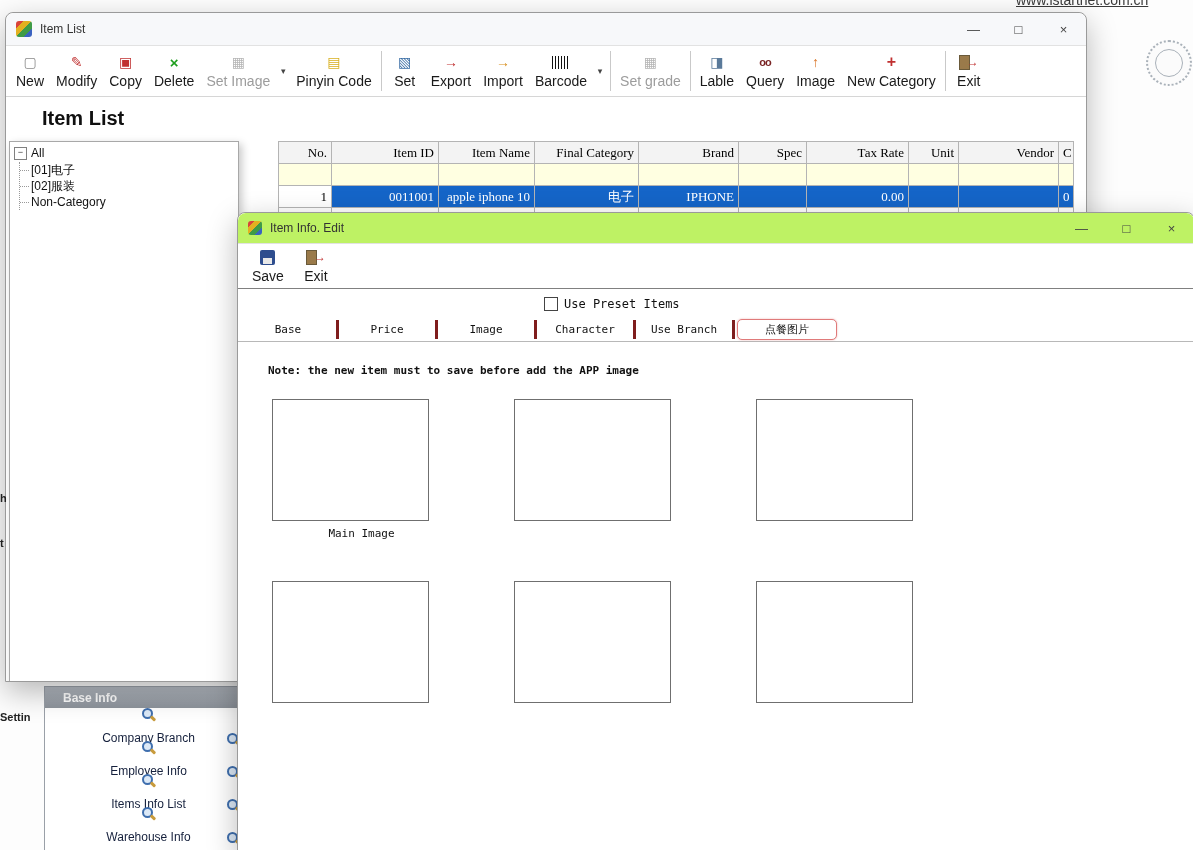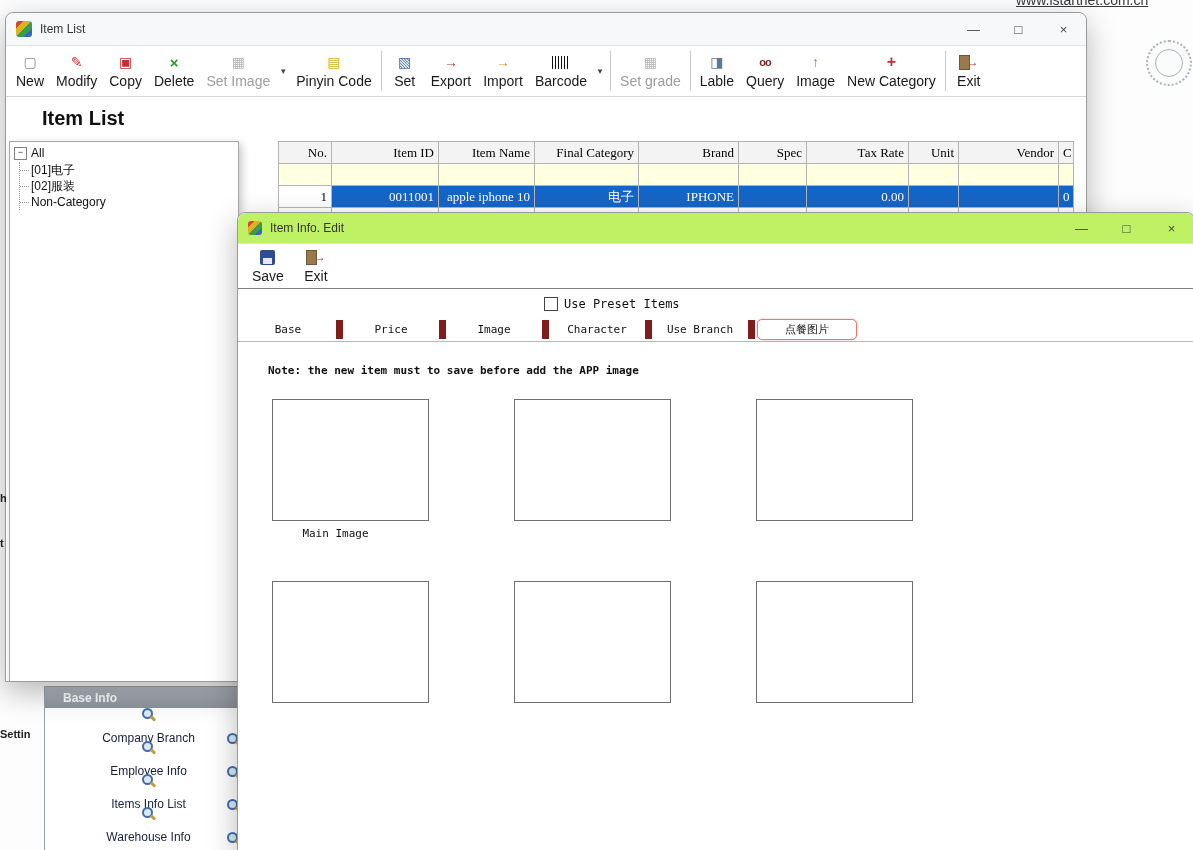--- a/index.html
+++ b/index.html
@@ -8,21 +8,21 @@
 
   
   .watermark{position:absolute;left:1016px;top:-8px;font-size:14px;color:#3a3a3a;
     text-decoration:underline;z-index:0;white-space:nowrap;}
   .seal{position:absolute;left:1146px;top:40px;width:42px;height:42px;border:2px dotted #a9b1b9;
     border-radius:50%;display:flex;align-items:center;justify-content:center;z-index:0;background:#fbfbfb;}
   .seal-inner{width:26px;height:26px;border:1px solid #a9b1b9;border-radius:50%;}
   .frag{position:absolute;left:0;font-size:11px;font-weight:bold;color:#222;}
   #frag-0{top:492px;z-index:3;}
   #frag-1{top:537px;z-index:3;}
-  #frag-2{top:728px;z-index:1;}
+  #frag-2{top:711px;z-index:1;}
 
   
   .window{position:absolute;background:#fff;border:1px solid #9a9a9a;
     box-shadow:0 10px 30px rgba(0,0,0,.28);}
   #main-window{left:5px;top:12px;width:1080px;height:668px;border-radius:8px 8px 0 0;z-index:2;overflow:hidden;}
   #edit-dialog{left:237px;top:212px;width:956px;height:638px;border-radius:8px 8px 0 0;z-index:5;overflow:hidden;}
 
   .titlebar{height:32px;display:flex;align-items:center;background:#f7f8fa;
     border-bottom:1px solid #e2e2e2;border-radius:8px 8px 0 0;position:relative;}
   #edit-dialog .titlebar{height:30px;background:#bef264;}
@@ -104,29 +104,29 @@
 
   
   .dlg-toolbar{height:44px;display:flex;align-items:center;padding-left:8px;gap:6px;
     border-bottom:1px solid #808080;background:#fff;}
   .preset-row{display:flex;align-items:center;gap:6px;margin:8px 0 0 306px;
     font-family:"DejaVu Sans Mono",monospace;font-size:12px;color:#111;}
   .checkbox{width:12px;height:12px;border:1px solid #444;background:#fff;flex:0 0 auto;}
   .tabs{display:flex;align-items:center;border-bottom:1px solid #b8b8b8;margin-top:6px;
     padding:0 0 0 2px;height:24px;}
   .tab{width:96px;text-align:center;font-family:"DejaVu Sans Mono",monospace;font-size:11px;
-    color:#111;padding:3px 0;border-right:7px solid #7f1d1d;}
+    color:#111;padding:3px 0;border-right:3px solid #7f1d1d;}
   .tab.active{width:98px;border:1px solid #e07a7a;border-radius:5px;background:#fff;
     margin-left:2px;padding:2px 0;box-shadow:0 0 2px rgba(224,122,122,.6);}
   .note{margin:22px 0 0 30px;font-family:"DejaVu Sans Mono",monospace;font-size:11px;
     font-weight:bold;color:#111;}
   .img-slot{position:absolute;width:155px;height:120px;border:1px solid #6f6f6f;background:#fff;}
   #slot-0{left:34px;top:186px;} #slot-1{left:276px;top:186px;} #slot-2{left:518px;top:186px;}
   #slot-3{left:34px;top:368px;} #slot-4{left:276px;top:368px;} #slot-5{left:518px;top:368px;}
-  .main-image-label{position:absolute;left:20px;top:314px;width:155px;text-align:center;
+  .main-image-label{position:absolute;left:46px;top:314px;width:155px;text-align:center;
     font-family:"DejaVu Sans Mono",monospace;font-size:11px;color:#111;}
 </style>
 </head>
 <body>
 
 <div id="canvas">
 
   <div class="watermark">www.istartnet.com.cn</div>
   <div class="seal">
       <div class="seal-inner"></div>

